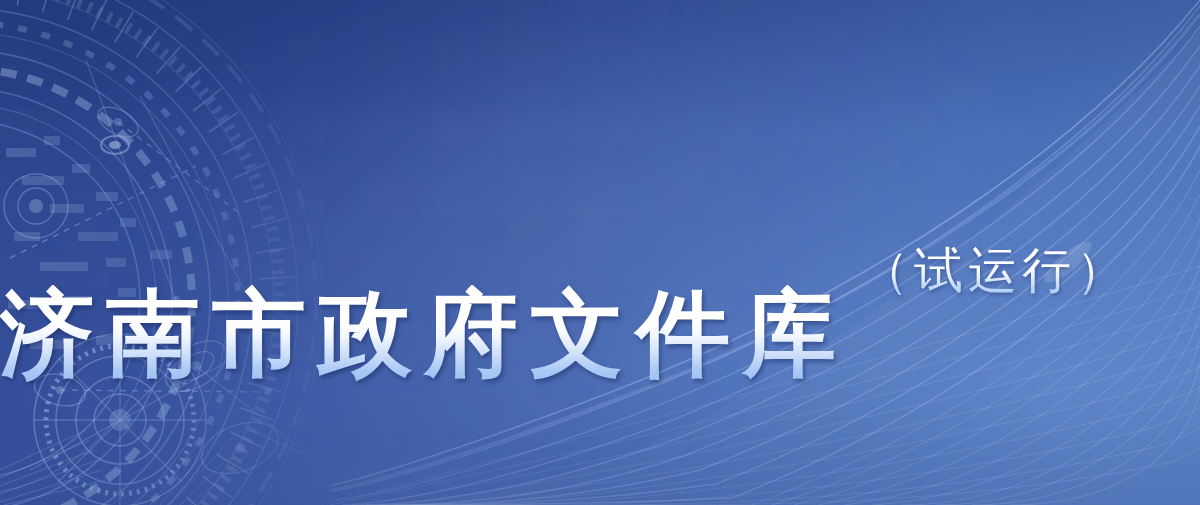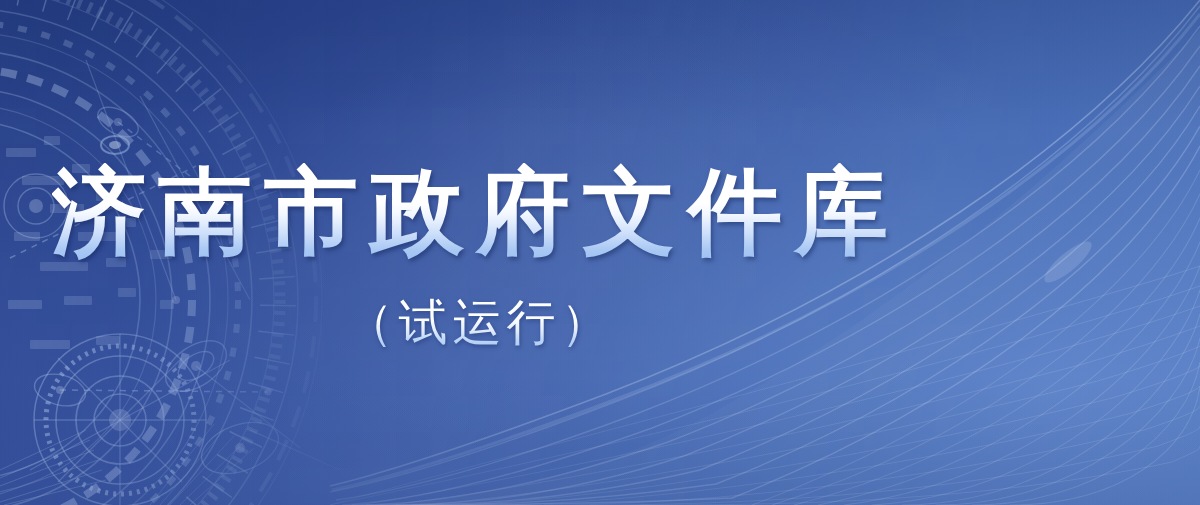--- a/index.html
+++ b/index.html
@@ -70,21 +70,21 @@
   }
 
   
   #text-block {
     position: absolute;
     left: 0;
     top: 0;
     width: 964px;
     height: 505px;
     display: flex;
-    flex-direction: column;
+    flex-direction: row;
     align-items: center;
     justify-content: flex-start;
     z-index: 40;
   }
 
   #title-wrap {
     position: relative;
     margin-top: 163px;
     line-height: 1;
   }

